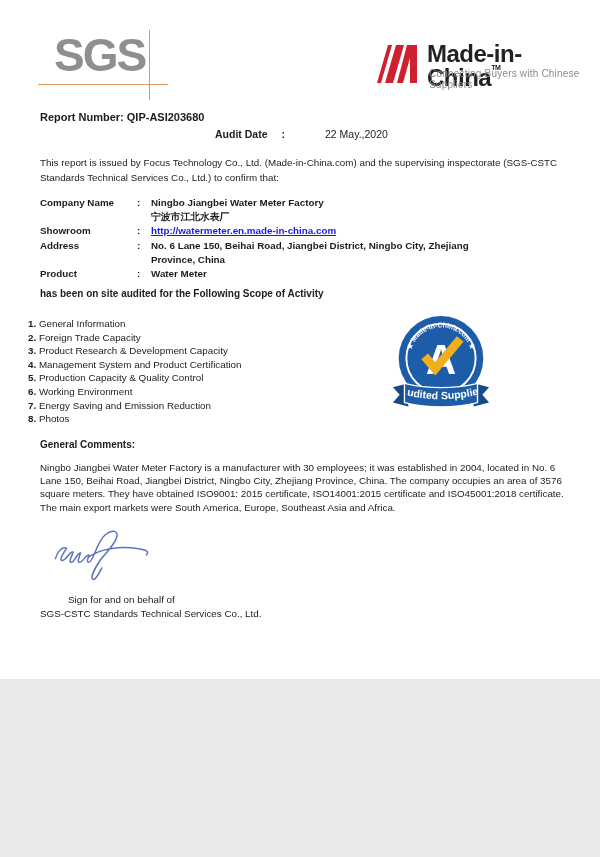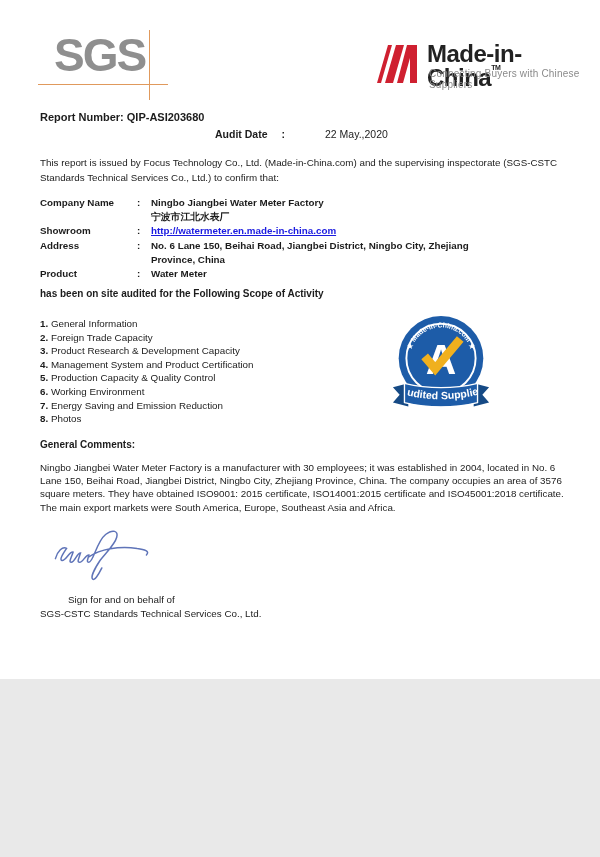--- a/index.html
+++ b/index.html
@@ -33,21 +33,21 @@
   .company{position:absolute;left:40px;top:196px;width:540px;font-size:9.8px;line-height:14.2px;}
   .crow{display:grid;grid-template-columns:97px 14px 1fr;}
   .crow .clabel{font-weight:bold;}
   .crow .ccolon{font-weight:bold;}
   .crow .cvalue{font-weight:bold;}
   .link{color:#1b1be0;font-weight:bold;text-decoration:underline;cursor:pointer;}
 
   .audited-line{position:absolute;left:40px;top:288px;font-size:10px;font-weight:bold;}
 
   
-  .scope{position:absolute;left:40px;top:317px;font-size:9.8px;line-height:13.6px;}
+  .scope{position:absolute;left:28px;top:317px;font-size:9.8px;line-height:13.6px;}
   .scope .num{font-weight:bold;}
 
   
   .badge{position:absolute;left:391px;top:314px;}
 
   
   .gc-head{position:absolute;left:40px;top:439px;font-size:10px;font-weight:bold;}
   .gc-text{position:absolute;left:40px;top:461px;width:537px;font-size:9.8px;line-height:13.2px;}
 
   

